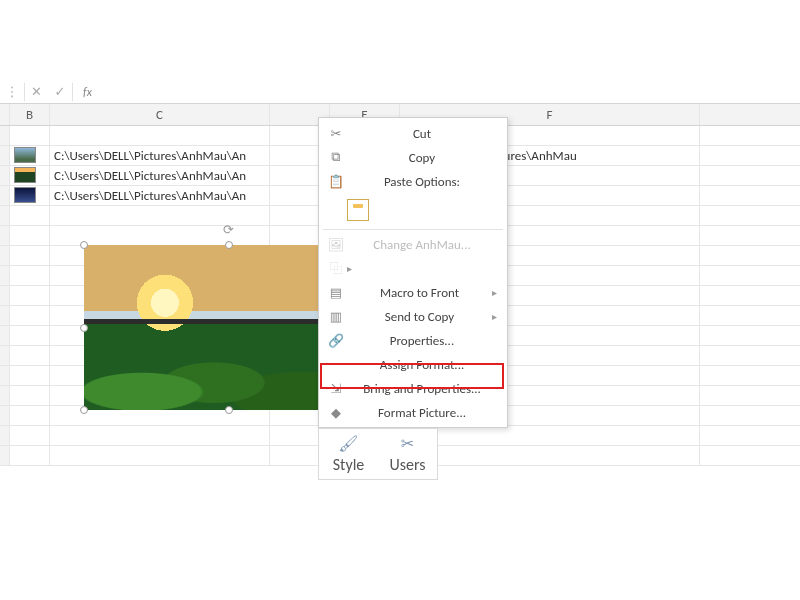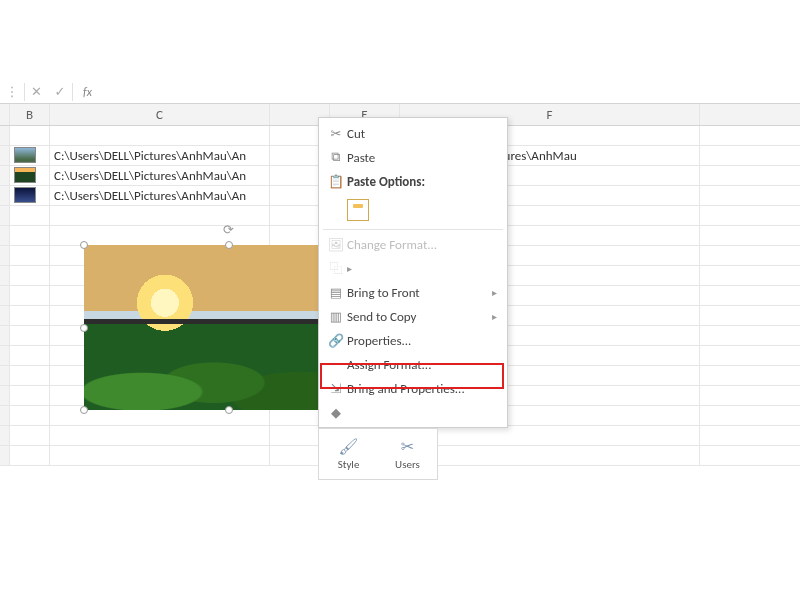--- a/index.html
+++ b/index.html
@@ -42,37 +42,37 @@
 }
 .handle { position:absolute; width:8px; height:8px; background:#fff; border:1px solid #999; border-radius:50%; }
 .h-tl{left:-4px;top:-4px}.h-tr{right:-4px;top:-4px}.h-bl{left:-4px;bottom:-4px}.h-br{right:-4px;bottom:-4px}
 .h-tm{left:calc(50% - 4px);top:-4px}.h-bm{left:calc(50% - 4px);bottom:-4px}.h-ml{left:-4px;top:calc(50% - 4px)}.h-mr{right:-4px;top:calc(50% - 4px)}
 .rothook { position:absolute; left:50%; top:-26px; transform:translateX(-50%); color:#9a9a9a; font-size:16px; }
 
 
 .context-menu { position:absolute; left:318px; top:117px; width:190px; background:#fff; border:1px solid #cfcfcf; box-shadow:2px 2px 6px rgba(0,0,0,.15); padding:3px 0; }
 .mi { display:flex; align-items:center; height:24px; padding:0 10px 0 6px; cursor:default; color:#444; }
 .mi .ic { width:22px; color:#8a8a8a; font-size:13px; text-align:center; }
-.mi .lbl { flex:1; }
+.mi .lbl { flex:1;text-align:center; }
 .mi .arrow { color:#9a9a9a; font-size:10px; }
 .mi.header { color:#444; font-weight:700; }
-.mi.header .lbl{font-weight:700}
+.mi.header .lbl{font-weight:400}
 .mi.disabled { color:#bdbdbd; }
 .mi.disabled .ic { color:#cfcfcf; }
 .paste-row { height:34px; padding-left:28px; }
 .paste-row .pic-ic { width:22px; height:22px; border:1px solid #cfa94d; background:#fff; display:block; position:relative; }
 .paste-row .pic-ic::after{content:"";position:absolute;top:4px;left:5px;width:10px;height:4px;background:#f3c15a;border-radius:1px;}
 .menu-sep { height:1px; background:#e3e3e3; margin:2px 4px; }
 .highlight-box { position:absolute; left:320px; top:363px; width:184px; height:26px; border:2px solid #e02020; pointer-events:none; }
 
 
 .mini-tb { position:absolute; left:318px; top:428px; width:120px; height:52px; background:#fff; border:1px solid #d9d9d9; display:flex; }
 .mini-btn { flex:1; display:flex; flex-direction:column; align-items:center; justify-content:center; gap:2px; color:#555; }
 .mini-btn .ic { font-size:16px; color:#7a93b0; }
-.mini-btn .txt { font-size:11px; }
+.mini-btn .txt { font-size:16px; }
 
 
 .w-b{width:40px}.w-c{width:220px}.w-d{width:60px}.w-e{width:70px}.w-f{width:300px}
 .w-h-b{width:40px}.w-h-c{width:220px}.w-h-d{width:60px}.w-h-e{width:70px}.w-h-f{width:300px}
 .lead{width:10px;border-right:1px solid #e6e6e6;background:#f3f3f3}
 </style>
 </head>
 <body>
 
 <div class="formula-bar">
@@ -256,41 +256,41 @@
   <span class="handle h-br"></span>
 </div>
 
 <div class="context-menu">
   <div class="mi">
       <span class="ic">✂</span>
       <span class="lbl">Cut</span>
     </div>
   <div class="mi">
       <span class="ic">⧉</span>
-      <span class="lbl">Paste</span>
+      <span class="lbl">Copy</span>
     </div>
   <div class="mi header no-hover">
       <span class="ic">📋</span>
       <span class="lbl">Paste Options:</span>
     </div>
   <div class="mi paste-row no-hover">
       <span class="pic-ic"></span>
     </div>
   <div class="menu-sep"></div>
   <div class="mi disabled">
       <span class="ic">🖼</span>
-      <span class="lbl">Change Format...</span>
+      <span class="lbl">Change AnhMau...</span>
     </div>
   <div class="mi disabled">
       <span class="ic">⿻</span>
       <span class="arrow">▸</span>
     </div>
   <div class="mi">
       <span class="ic">▤</span>
-      <span class="lbl">Bring to Front</span>
+      <span class="lbl">Macro to Front</span>
       <span class="arrow">▸</span>
     </div>
   <div class="mi">
       <span class="ic">▥</span>
       <span class="lbl">Send to Copy</span>
       <span class="arrow">▸</span>
     </div>
   <div class="mi">
       <span class="ic">🔗</span>
       <span class="lbl">Properties...</span>
@@ -298,20 +298,21 @@
   <div class="mi">
       <span class="ic"></span>
       <span class="lbl">Assign Format...</span>
     </div>
   <div class="mi">
       <span class="ic">⇲</span>
       <span class="lbl">Bring and Properties...</span>
     </div>
   <div class="mi">
       <span class="ic">◆</span>
+      <span class="lbl">Format Picture...</span>
     </div>
 </div>
 
 <div class="highlight-box"></div>
 
 <div class="mini-tb">
   <div class="mini-btn">
       <span class="ic">🖌</span>
       <span class="txt">Style</span>
     </div>

